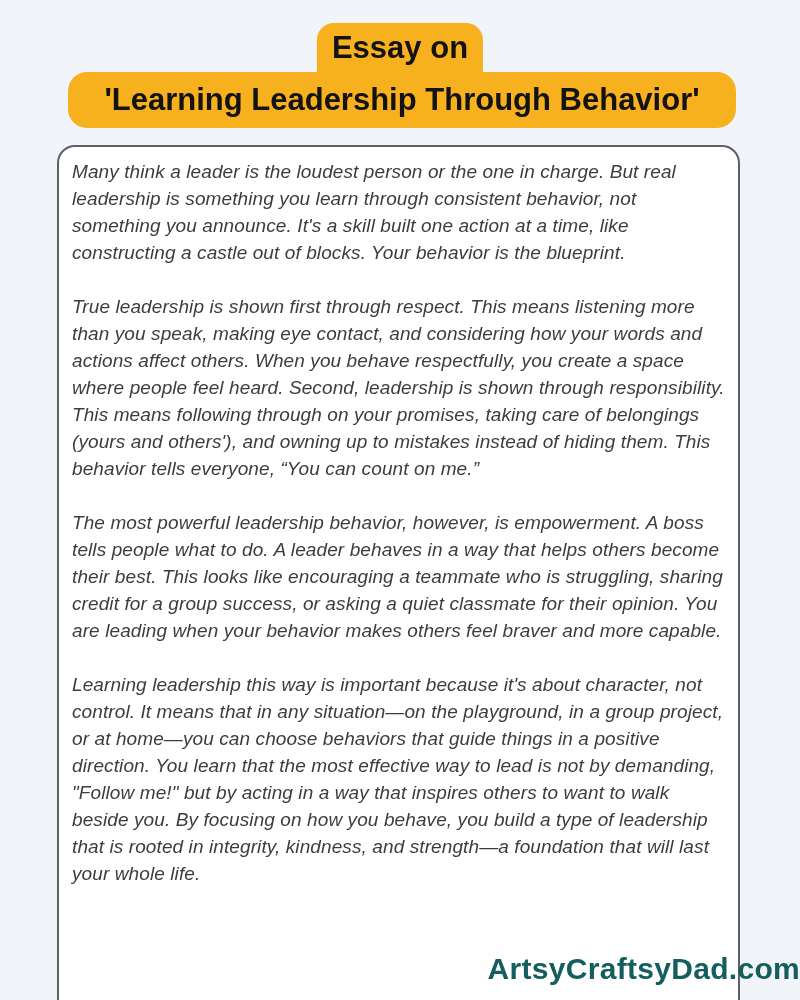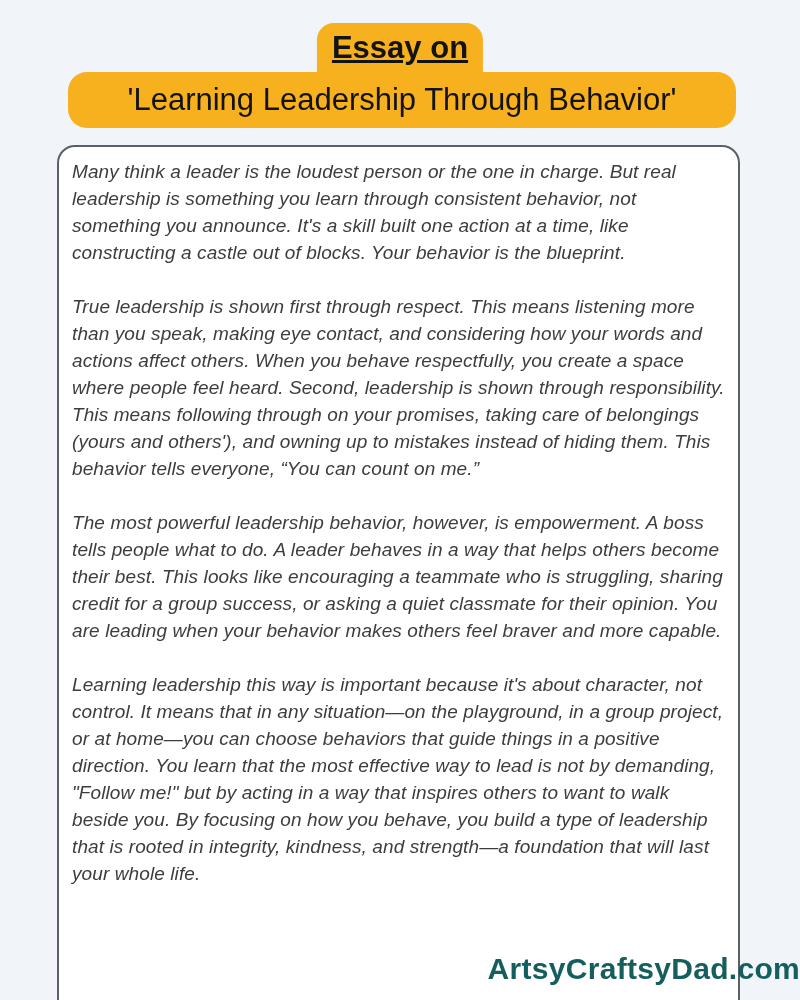--- a/index.html
+++ b/index.html
@@ -33,35 +33,34 @@
     padding: 0 15px;
     background: var(--accent);
     border-radius: 17px 17px 0 0;
     display: flex;
     align-items: center;
     justify-content: center;
     font-size: 31px;
     font-weight: 700;
     color: var(--badgetext);
     white-space: nowrap;
-    text-decoration: underline;
   }
   .badge-bar {
     position: absolute;
     top: 72px;
     left: 68px;
     width: 668px;
     height: 56px;
     background: var(--accent);
     border-radius: 19px;
     display: flex;
     align-items: center;
     justify-content: center;
     font-size: 31px;
-    font-weight: 400;
+    font-weight: 700;
     color: var(--badgetext);
     white-space: nowrap;
   }
   .essay-box {
     position: absolute;
     left: 57px;
     top: 145px;
     width: 683px;
     height: 981px;
     background: #ffffff;

